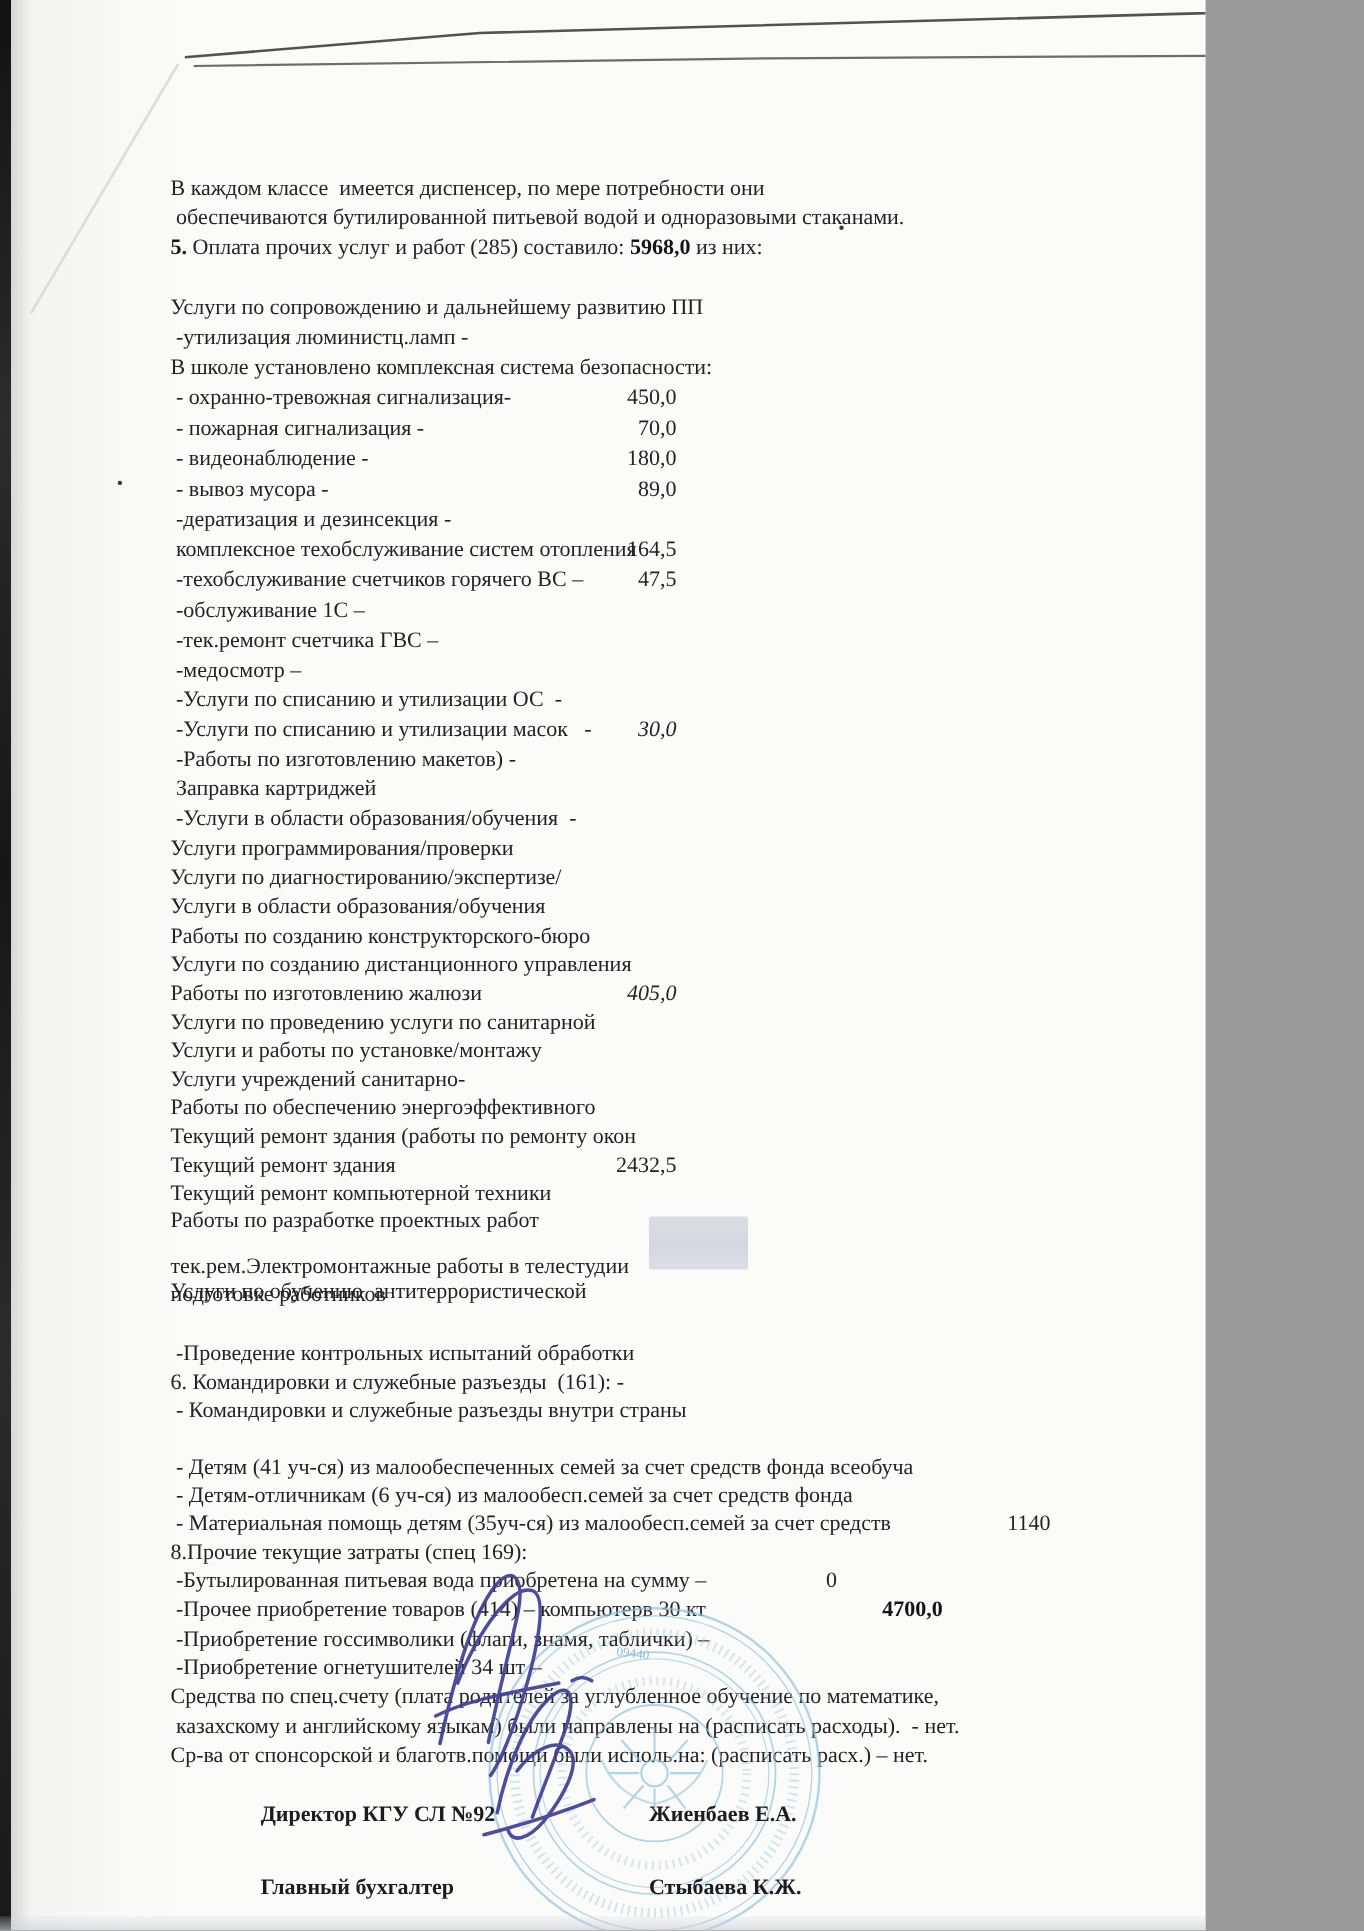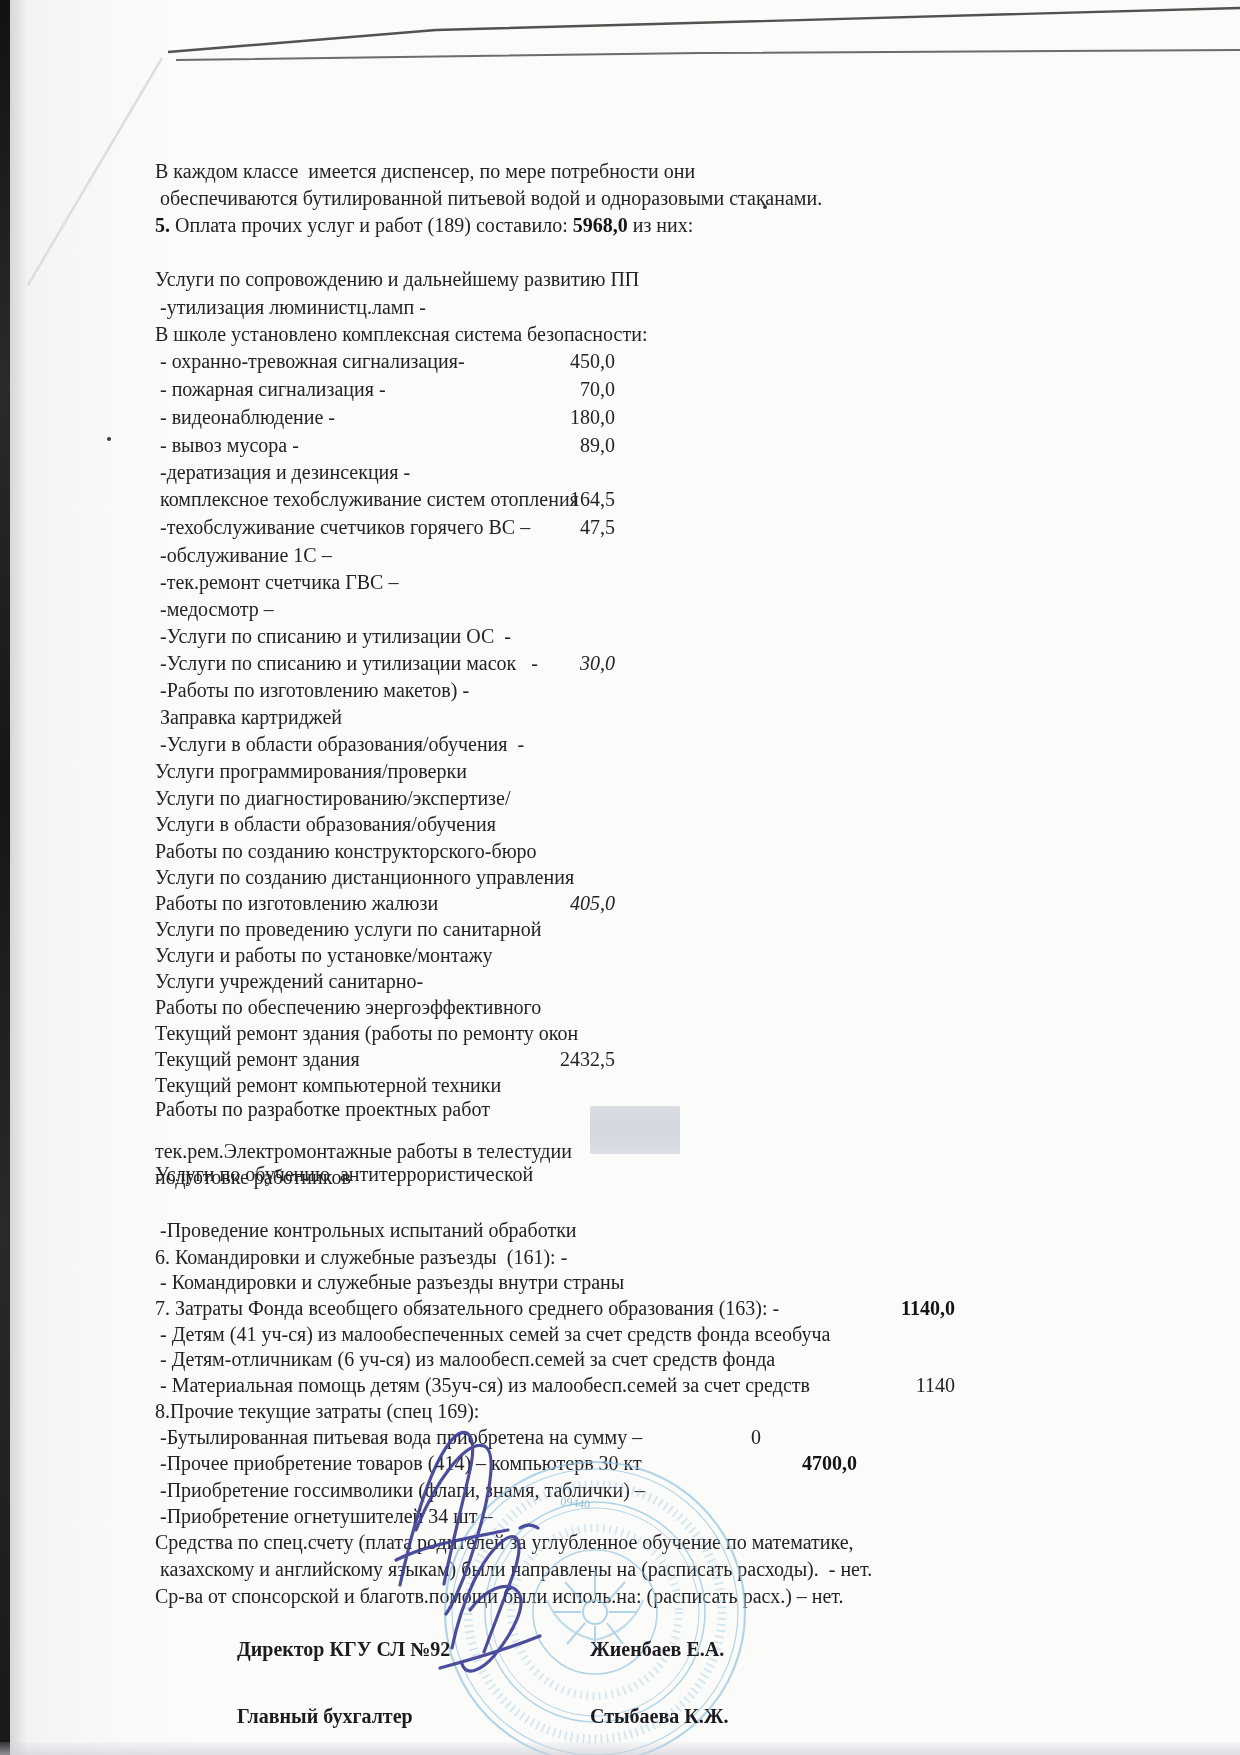--- a/index.html
+++ b/index.html
@@ -1,17 +1,17 @@
 <!DOCTYPE html>
 <html><head>
 <meta charset="utf-8">
 <style>
   html,body{margin:0;padding:0;background:#9a9a9a;}
   .page{
-    position:relative;width:1240px;height:1755px;overflow:hidden;
+    position:relative;width:1096px;height:1755px;overflow:hidden;
     background:linear-gradient(90deg,#f2f2f0 0px,#f9f9f8 120px,#fbfbfa 200px,#fbfbfa 100%);
     font-family:"Liberation Serif","DejaVu Serif",serif;
   }
   .scan-strip{position:absolute;left:0;top:0;width:10px;height:1755px;
     background:linear-gradient(180deg,#121212,#2b2b2b 22%,#161616 45%,#2a2a2a 70%,#191919);}
   .scan-strip-soft{position:absolute;left:10px;top:0;width:18px;height:1755px;
     background:linear-gradient(90deg,rgba(180,180,178,.45),rgba(250,250,249,0));}
   .bottom-band{position:absolute;left:0;top:1742px;width:1240px;height:13px;
     background:linear-gradient(180deg,rgba(210,212,218,.15),rgba(205,208,216,.65));}
   .edge-art{position:absolute;left:0;top:0;pointer-events:none;}
@@ -45,21 +45,21 @@
     <line x1="162" y1="58" x2="28" y2="285" stroke="#d9d9d5" stroke-width="2.5" opacity="0.85"></line>
   </svg>
 
   <div class="speck" style="left:107px;top:437px"></div>
   <div class="speck" style="left:763px;top:205px"></div>
 
   <div class="patch"></div>
 
   <div class="ln" style="top:160px"><span>В каждом классе  имеется диспенсер, по мере потребности они</span></div>
   <div class="ln" style="top:187px"><span> обеспечиваются бутилированной питьевой водой и одноразовыми стаканами.</span></div>
-  <div class="ln" style="top:214px"><b>5.</b><span> Оплата прочих услуг и работ (189) составило: </span><b>5968,0</b><span> из них:</span></div>
+  <div class="ln" style="top:214px"><b>5.</b><span> Оплата прочих услуг и работ (285) составило: </span><b>5968,0</b><span> из них:</span></div>
   <div class="ln" style="top:268px"><span>Услуги по сопровождению и дальнейшему развитию ПП</span></div>
   <div class="ln" style="top:296px"><span> -утилизация люминистц.ламп -</span></div>
   <div class="ln" style="top:323px"><span>В школе установлено комплексная система безопасности:</span></div>
   <div class="ln" style="top:350px"><span> - охранно-тревожная сигнализация-</span><span class="val">450,0</span></div>
   <div class="ln" style="top:378px"><span> - пожарная сигнализация -</span><span class="val">70,0</span></div>
   <div class="ln" style="top:406px"><span> - видеонаблюдение -</span><span class="val">180,0</span></div>
   <div class="ln" style="top:434px"><span> - вывоз мусора -</span><span class="val">89,0</span></div>
   <div class="ln" style="top:461px"><span> -дератизация и дезинсекция -</span></div>
   <div class="ln" style="top:488px"><span> комплексное техобслуживание систем отопления</span><span class="val">164,5</span></div>
   <div class="ln" style="top:516px"><span> -техобслуживание счетчиков горячего ВС –</span><span class="val">47,5</span></div>
@@ -84,21 +84,20 @@
   <div class="ln" style="top:1022px"><span>Текущий ремонт здания (работы по ремонту окон</span></div>
   <div class="ln" style="top:1048px"><span>Текущий ремонт здания</span><span class="val">2432,5</span></div>
   <div class="ln" style="top:1074px"><span>Текущий ремонт компьютерной техники</span></div>
   <div class="ln" style="top:1098px"><span>Работы по разработке проектных работ</span></div>
   <div class="ln" style="top:1140px"><span>тек.рем.Электромонтажные работы в телестудии</span></div>
   <div class="ln" style="top:1163px"><span>Услуги по обучению  антитеррористической</span></div>
   <div class="ln" style="top:1166px"><span>подготовке работников</span></div>
   <div class="ln" style="top:1219px"><span> -Проведение контрольных испытаний обработки</span></div>
   <div class="ln" style="top:1246px"><span>6. Командировки и служебные разъезды  (161): -</span></div>
   <div class="ln" style="top:1271px"><span> - Командировки и служебные разъезды внутри страны</span></div>
-  <div class="ln" style="top:1297px"><span>7. Затраты Фонда всеобщего обязательного среднего образования (163): -</span><span class="v-1140b">1140,0</span></div>
   <div class="ln" style="top:1323px"><span> - Детям (41 уч-ся) из малообеспеченных семей за счет средств фонда всеобуча</span></div>
   <div class="ln" style="top:1348px"><span> - Детям-отличникам (6 уч-ся) из малообесп.семей за счет средств фонда</span></div>
   <div class="ln" style="top:1374px"><span> - Материальная помощь детям (35уч-ся) из малообесп.семей за счет средств</span><span class="v-1140">1140</span></div>
   <div class="ln" style="top:1400px"><span>8.Прочие текущие затраты (спец 169):</span></div>
   <div class="ln" style="top:1426px"><span> -Бутылированная питьевая вода приобретена на сумму –</span><span class="v-zero">0</span></div>
   <div class="ln" style="top:1452px"><span> -Прочее приобретение товаров (414) – компьютерв 30 кт</span><span class="v-4700">4700,0</span></div>
   <div class="ln" style="top:1479px"><span> -Приобретение госсимволики (флаги, знамя, таблички) –</span></div>
   <div class="ln" style="top:1505px"><span> -Приобретение огнетушителей 34 шт –</span></div>
   <div class="ln" style="top:1531px"><span>Средства по спец.счету (плата родителей за углубленное обучение по математике,</span></div>
   <div class="ln" style="top:1558px"><span> казахскому и английскому языкам) были направлены на (расписать расходы).  - нет.</span></div>

